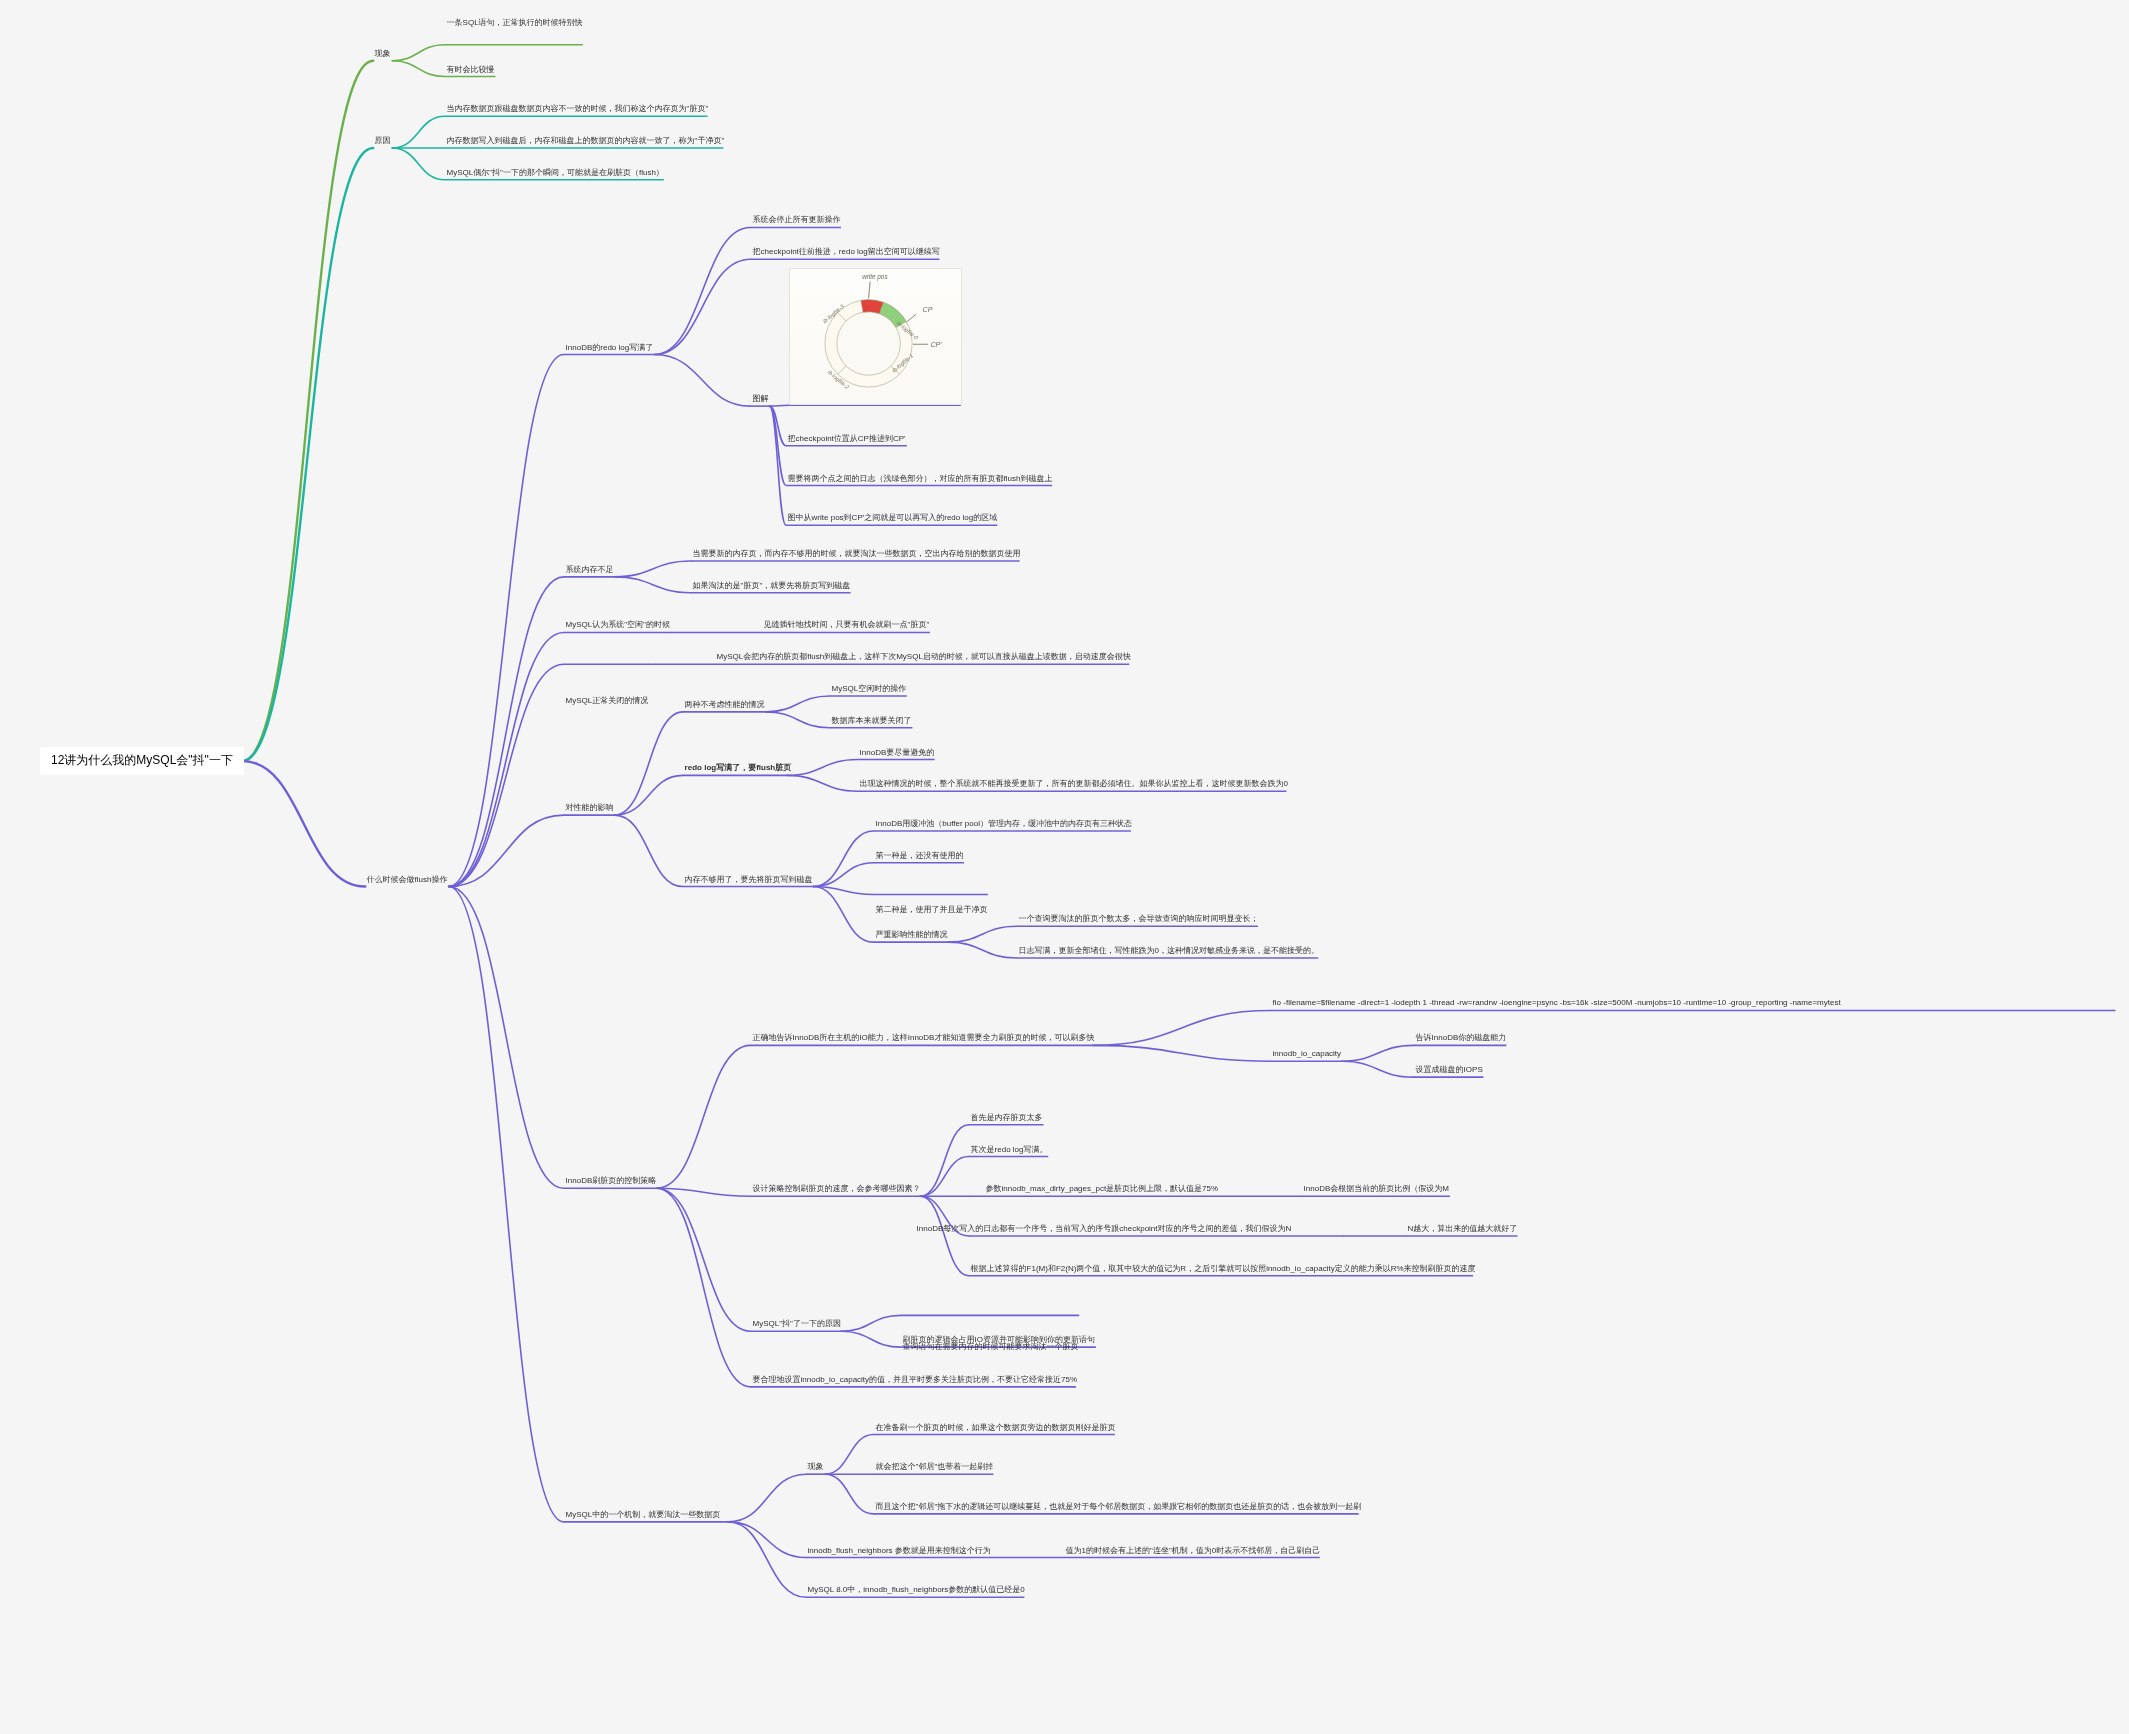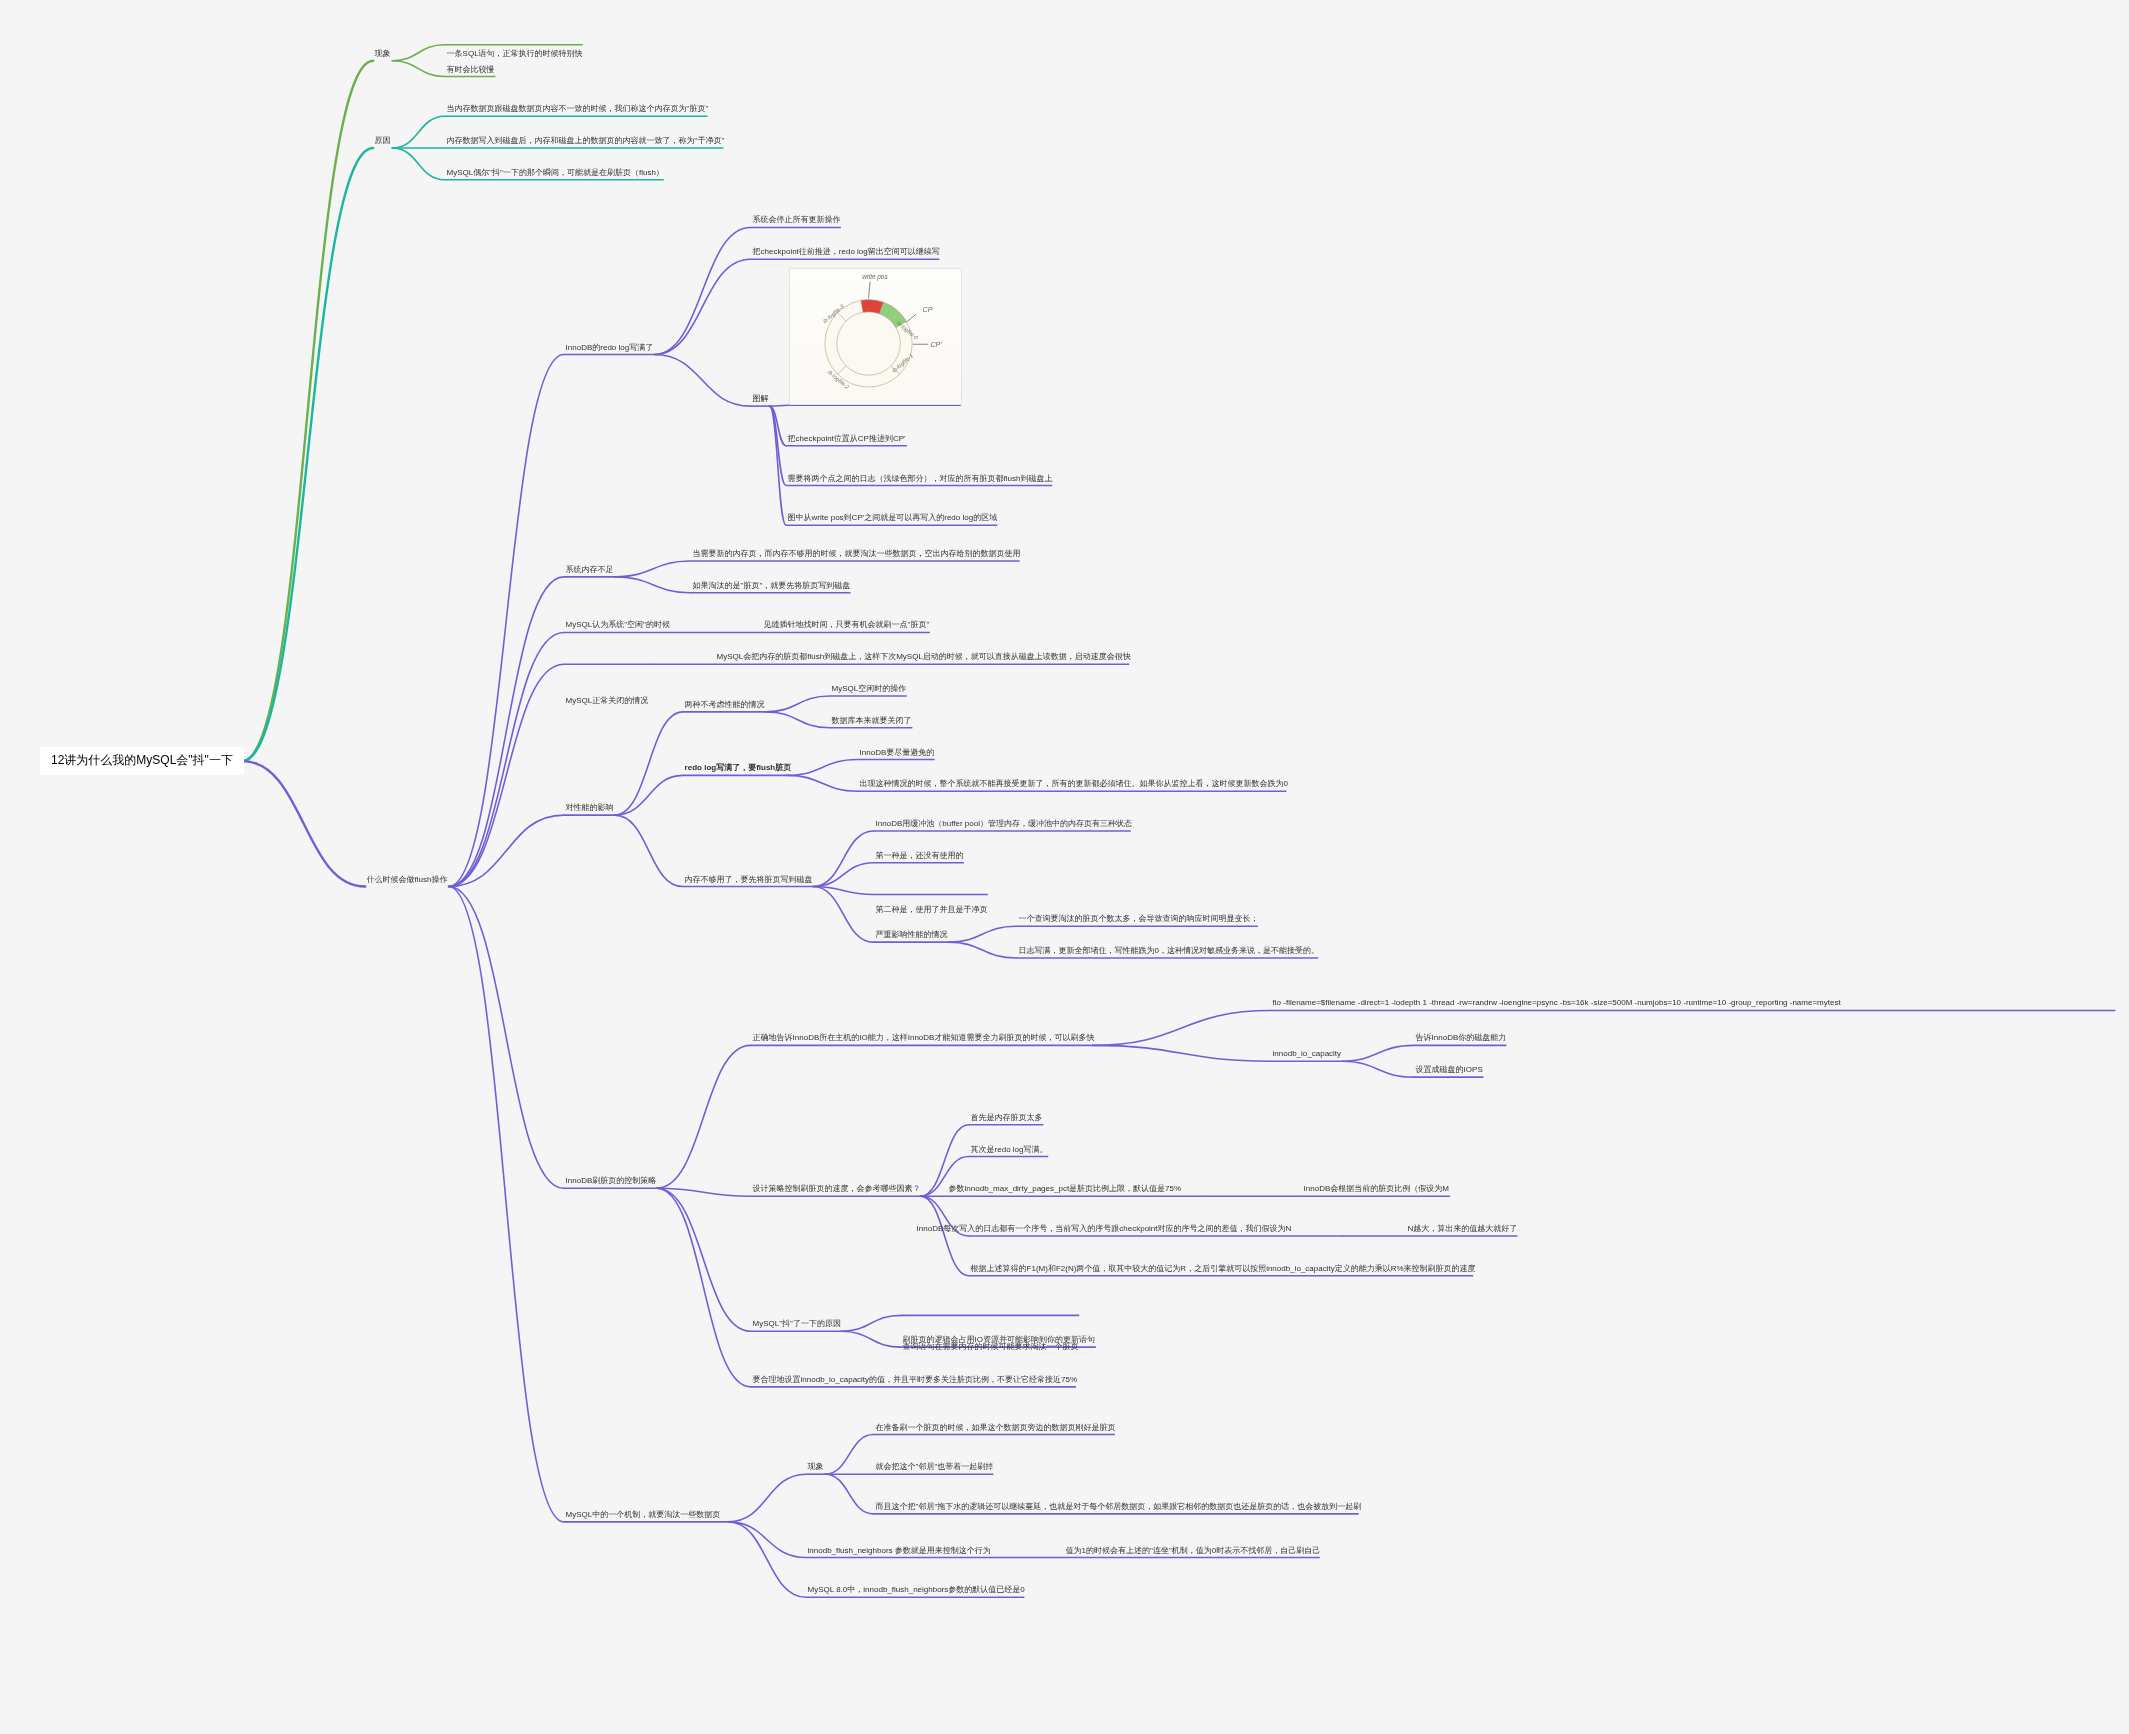--- a/index.html
+++ b/index.html
@@ -168,21 +168,21 @@
       <path d="M 1039 1856 C 1069.5 1856 1069.5 1856 1100 1856" stroke="#6d60d6" stroke-width="2" fill="none" stroke-linecap="round"></path>
       <line x1="1100" y1="1906" x2="1711" y2="1906" stroke="#6d60d6" stroke-width="2"></line>
       <path d="M 1039 1856 C 1069.5 1856 1069.5 1906 1100 1906" stroke="#6d60d6" stroke-width="2" fill="none" stroke-linecap="round"></path>
       <line x1="1340" y1="1961" x2="1662" y2="1961" stroke="#6d60d6" stroke-width="2"></line>
       <path d="M 1248 1961 C 1294 1961 1294 1961 1340 1961" stroke="#6d60d6" stroke-width="2" fill="none" stroke-linecap="round"></path>
     </svg>
 
   <div class="label root" id="root" style="left:40px;top:747px;">12讲为什么我的MySQL会"抖"一下</div>
 
   <div class="label" id="n-phen" style="left:373px;top:48px;">现象</div>
-  <div class="label" id="n-phen-a" style="left:445px;top:48px;">一条SQL语句，正常执行的时候特别快</div>
+  <div class="label" id="n-phen-a" style="left:445px;top:17px;">一条SQL语句，正常执行的时候特别快</div>
   <div class="label" id="n-phen-b" style="left:445px;top:64px;">有时会比较慢</div>
 
   <div class="label" id="n-reason" style="left:373px;top:135px;">原因</div>
   <div class="label" id="n-reason-a" style="left:445px;top:103px;">当内存数据页跟磁盘数据页内容不一致的时候，我们称这个内存页为"脏页"</div>
   <div class="label" id="n-reason-b" style="left:445px;top:135px;">内存数据写入到磁盘后，内存和磁盘上的数据页的内容就一致了，称为"干净页"</div>
   <div class="label" id="n-reason-c" style="left:445px;top:167px;">MySQL偶尔"抖"一下的那个瞬间，可能就是在刷脏页（flush）</div>
 
   <div class="label" id="n-flush" style="left:365px;top:874px;">什么时候会做flush操作</div>
 
   <div class="label" id="n-redo" style="left:564px;top:342px;">InnoDB的redo log写满了</div>
@@ -246,21 +246,21 @@
 
   <div class="label" id="n-io" style="left:751px;top:1032px;">正确地告诉InnoDB所在主机的IO能力，这样InnoDB才能知道需要全力刷脏页的时候，可以刷多快</div>
   <div class="label" id="n-fio" style="left:1271px;top:997px;white-space:normal;width:842px;line-height:1.35;">fio -filename=$filename -direct=1 -iodepth 1 -thread -rw=randrw -ioengine=psync -bs=16k -size=500M -numjobs=10 -runtime=10 -group_reporting -name=mytest</div>
   <div class="label" id="n-cap" style="left:1271px;top:1048px;">innodb_io_capacity</div>
   <div class="label" id="n-cap-a" style="left:1414px;top:1032px;">告诉InnoDB你的磁盘能力</div>
   <div class="label" id="n-cap-b" style="left:1414px;top:1064px;">设置成磁盘的IOPS</div>
 
   <div class="label" id="n-speed" style="left:751px;top:1183px;">设计策略控制刷脏页的速度，会参考哪些因素？</div>
   <div class="label" id="n-speed-a" style="left:969px;top:1112px;">首先是内存脏页太多</div>
   <div class="label" id="n-speed-b" style="left:969px;top:1144px;">其次是redo log写满。</div>
-  <div class="label" id="n-speed-c" style="left:947px;top:1183px;text-align:right;">参数innodb_max_dirty_pages_pct是脏页比例上限，默认值是75%</div>
+  <div class="label" id="n-speed-c" style="left:984px;top:1183px;text-align:right;">参数innodb_max_dirty_pages_pct是脏页比例上限，默认值是75%</div>
   <div class="label" id="n-speed-c2" style="left:1302px;top:1183px;">InnoDB会根据当前的脏页比例（假设为M</div>
   <div class="label" id="n-speed-d" style="left:915px;top:1223px;">InnoDB每次写入的日志都有一个序号，当前写入的序号跟checkpoint对应的序号之间的差值，我们假设为N</div>
   <div class="label" id="n-speed-d2" style="left:1406px;top:1223px;">N越大，算出来的值越大就好了</div>
   <div class="label" id="n-speed-e" style="left:969px;top:1263px;">根据上述算得的F1(M)和F2(N)两个值，取其中较大的值记为R，之后引擎就可以按照innodb_io_capacity定义的能力乘以R%来控制刷脏页的速度</div>
 
   <div class="label" id="n-pause" style="left:751px;top:1318px;">MySQL"抖"了一下的原因</div>
   <div class="label" id="n-pause-a" style="left:901px;top:1341px;">查询语句在需要内存的时候可能要求淘汰一个脏页</div>
   <div class="label" id="n-pause-b" style="left:901px;top:1334px;">刷脏页的逻辑会占用IO资源并可能影响到你的更新语句</div>
 
   <div class="label" id="n-care" style="left:751px;top:1374px;">要合理地设置innodb_io_capacity的值，并且平时要多关注脏页比例，不要让它经常接近75%</div>

